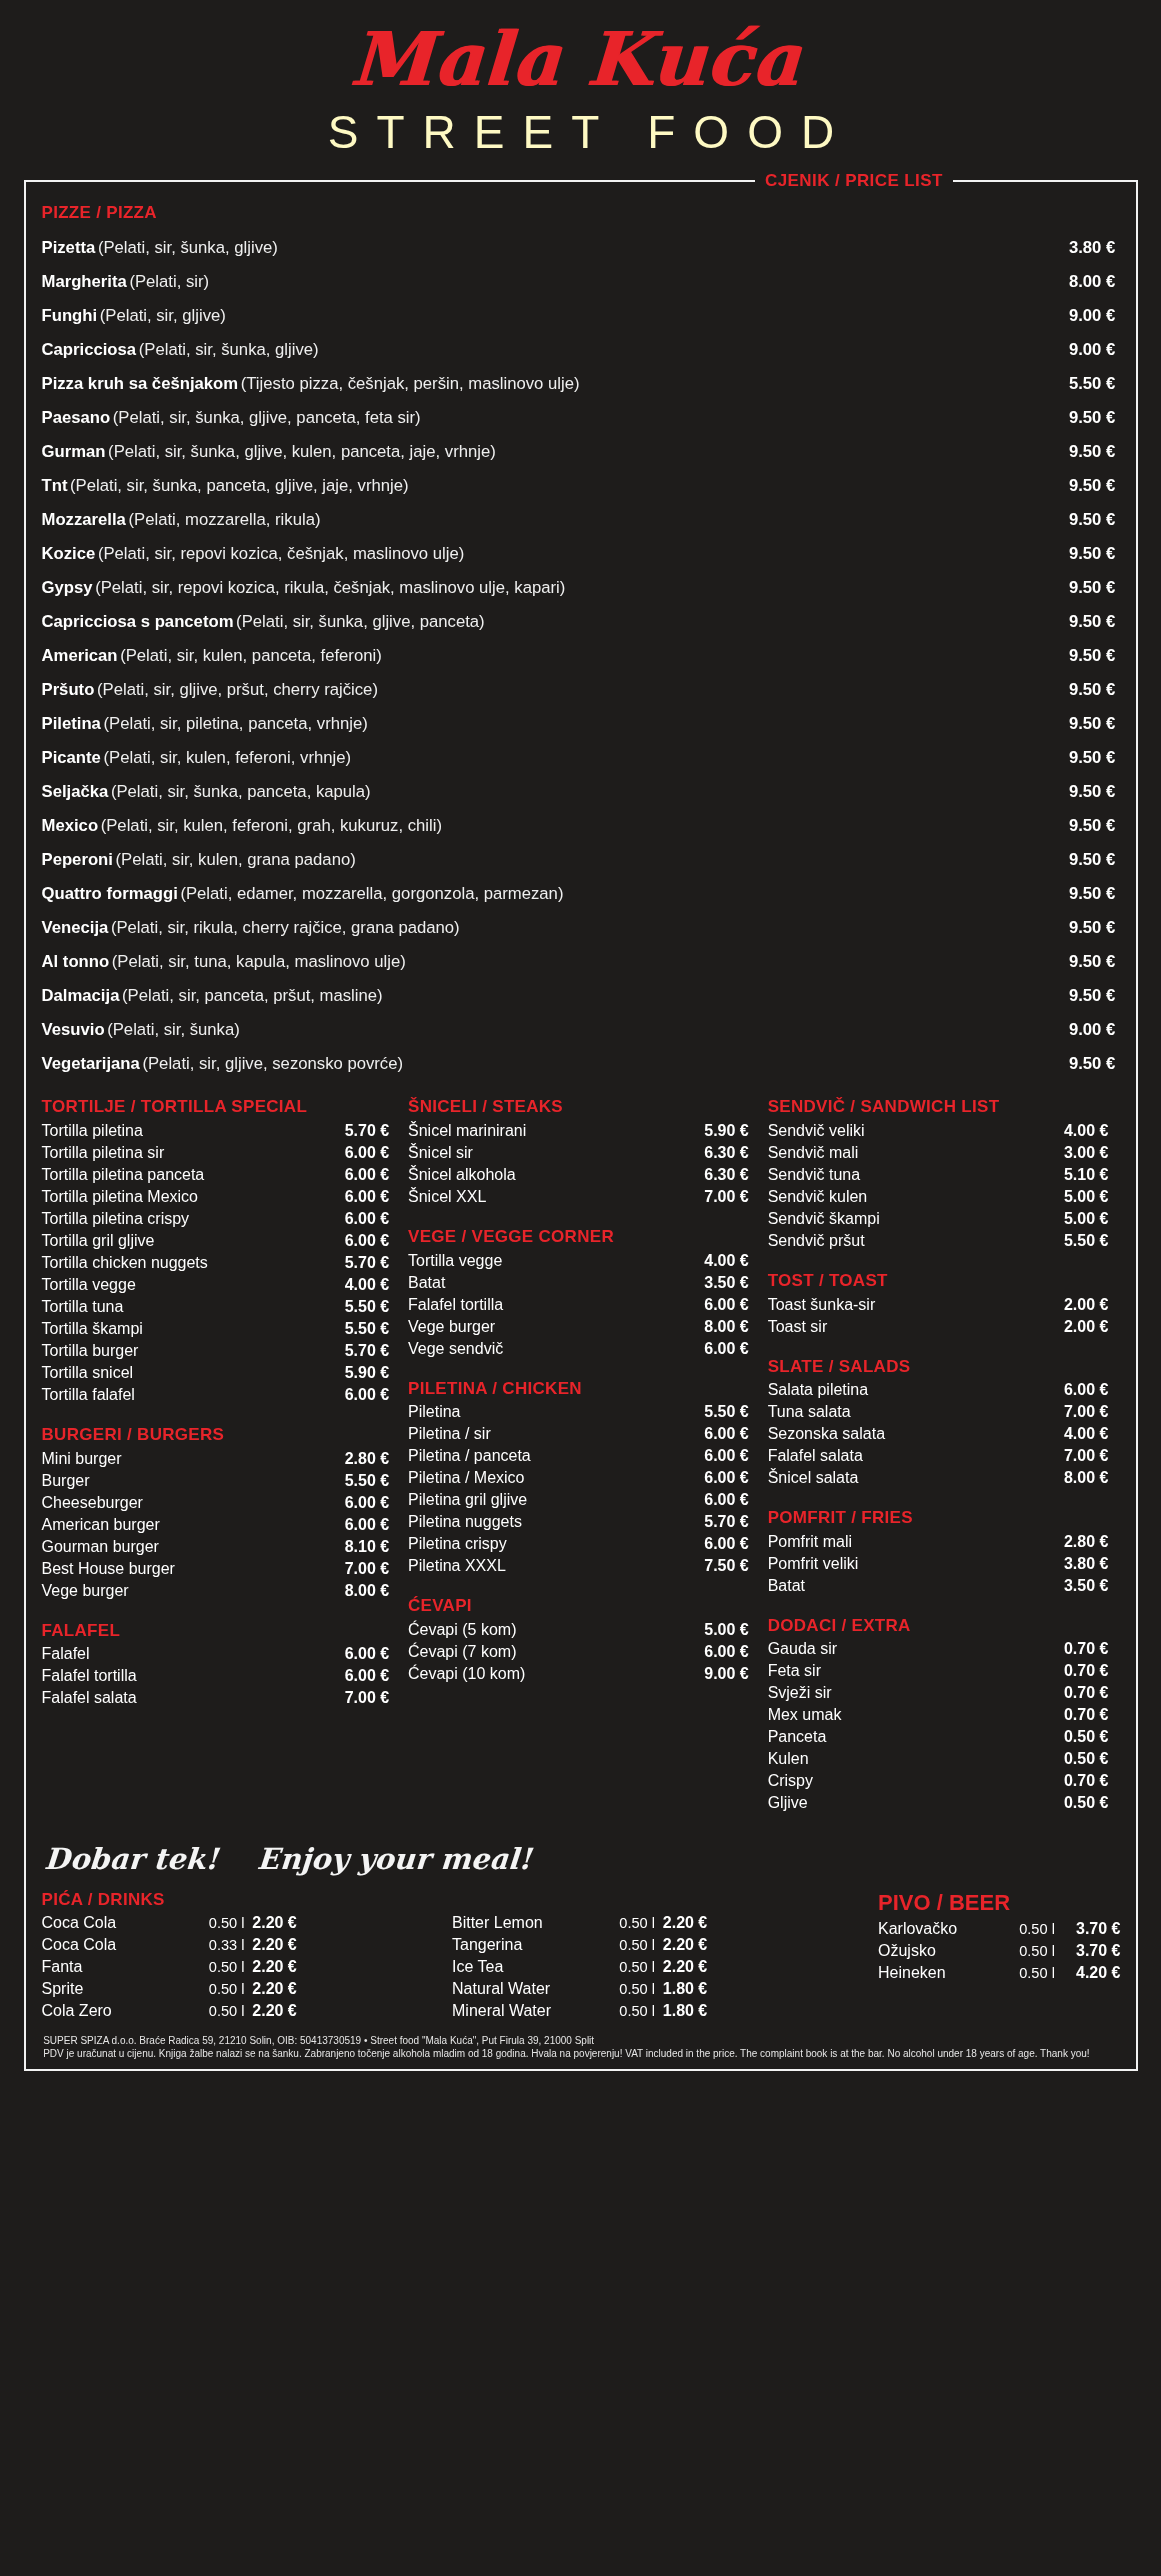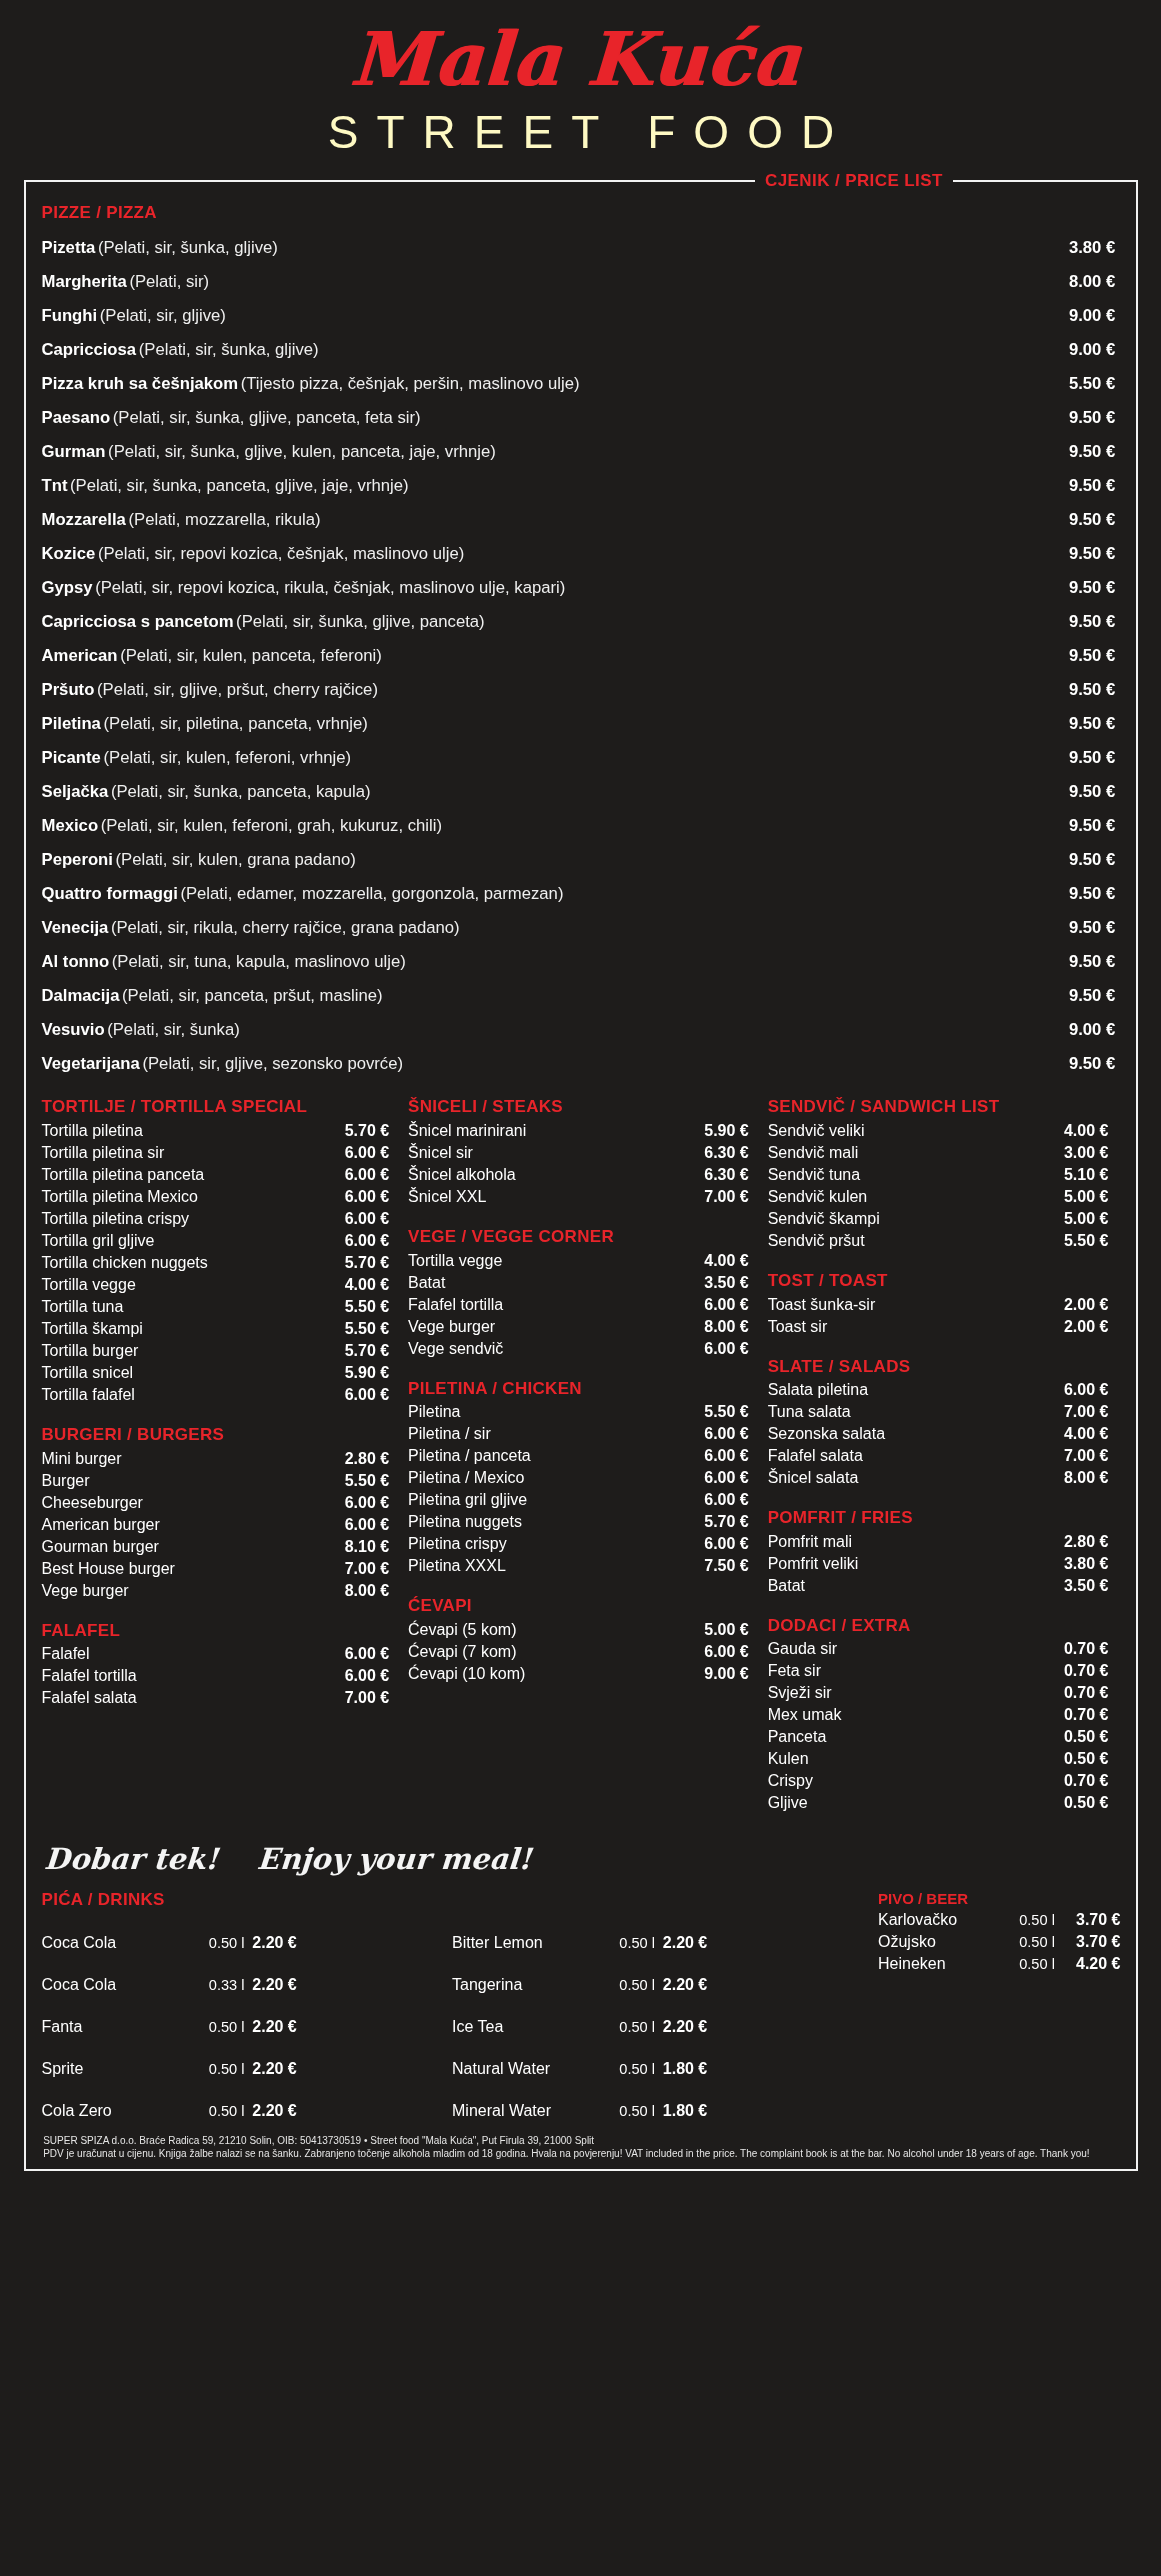--- a/index.html
+++ b/index.html
@@ -133,28 +133,27 @@
     transform: skewX(-7deg);
   }
   .drinks-grid { display: flex; }
   .drinks-col { flex: 0 0 50%; max-width: 532px; }
   .drink-row {
     display: flex;
     align-items: baseline;
     font-size: 16px;
     line-height: 22px;
     white-space: nowrap;
-    margin-top: 20px;
   }
   .drink-row .dnm { flex: 0 0 150px; font-weight: 400; }
   .drink-row .dvol { flex: 0 0 53px; text-align: right; font-weight: 400; font-size: 14.6px; }
   .drink-row .dsep { padding: 0 5.2px 0 2.6px; font-weight: 400; }
   .drink-row .dpr { font-weight: 700; min-width: 60px; }
 
-  .beer-head { color:#e8242a; font-weight:700; font-size:15px; margin-bottom:2.6px; }
+  .beer-head { color:#e8242a; font-weight:700; font-size:22px; margin-bottom:2.6px; }
   .beer-row {
     display:flex; align-items:baseline; font-size:16px; line-height:22px; white-space:nowrap;
   }
   .beer-row .bnm { font-weight:400; }
   .beer-row .bvol { margin-left:auto; font-weight:400; font-size:14.6px; padding-right:8.6px;}
   .beer-row .bpr { font-weight:700; min-width:57px; text-align:right; }
 
   
   .footer {
     margin: 12px 0 0 1.7px;

